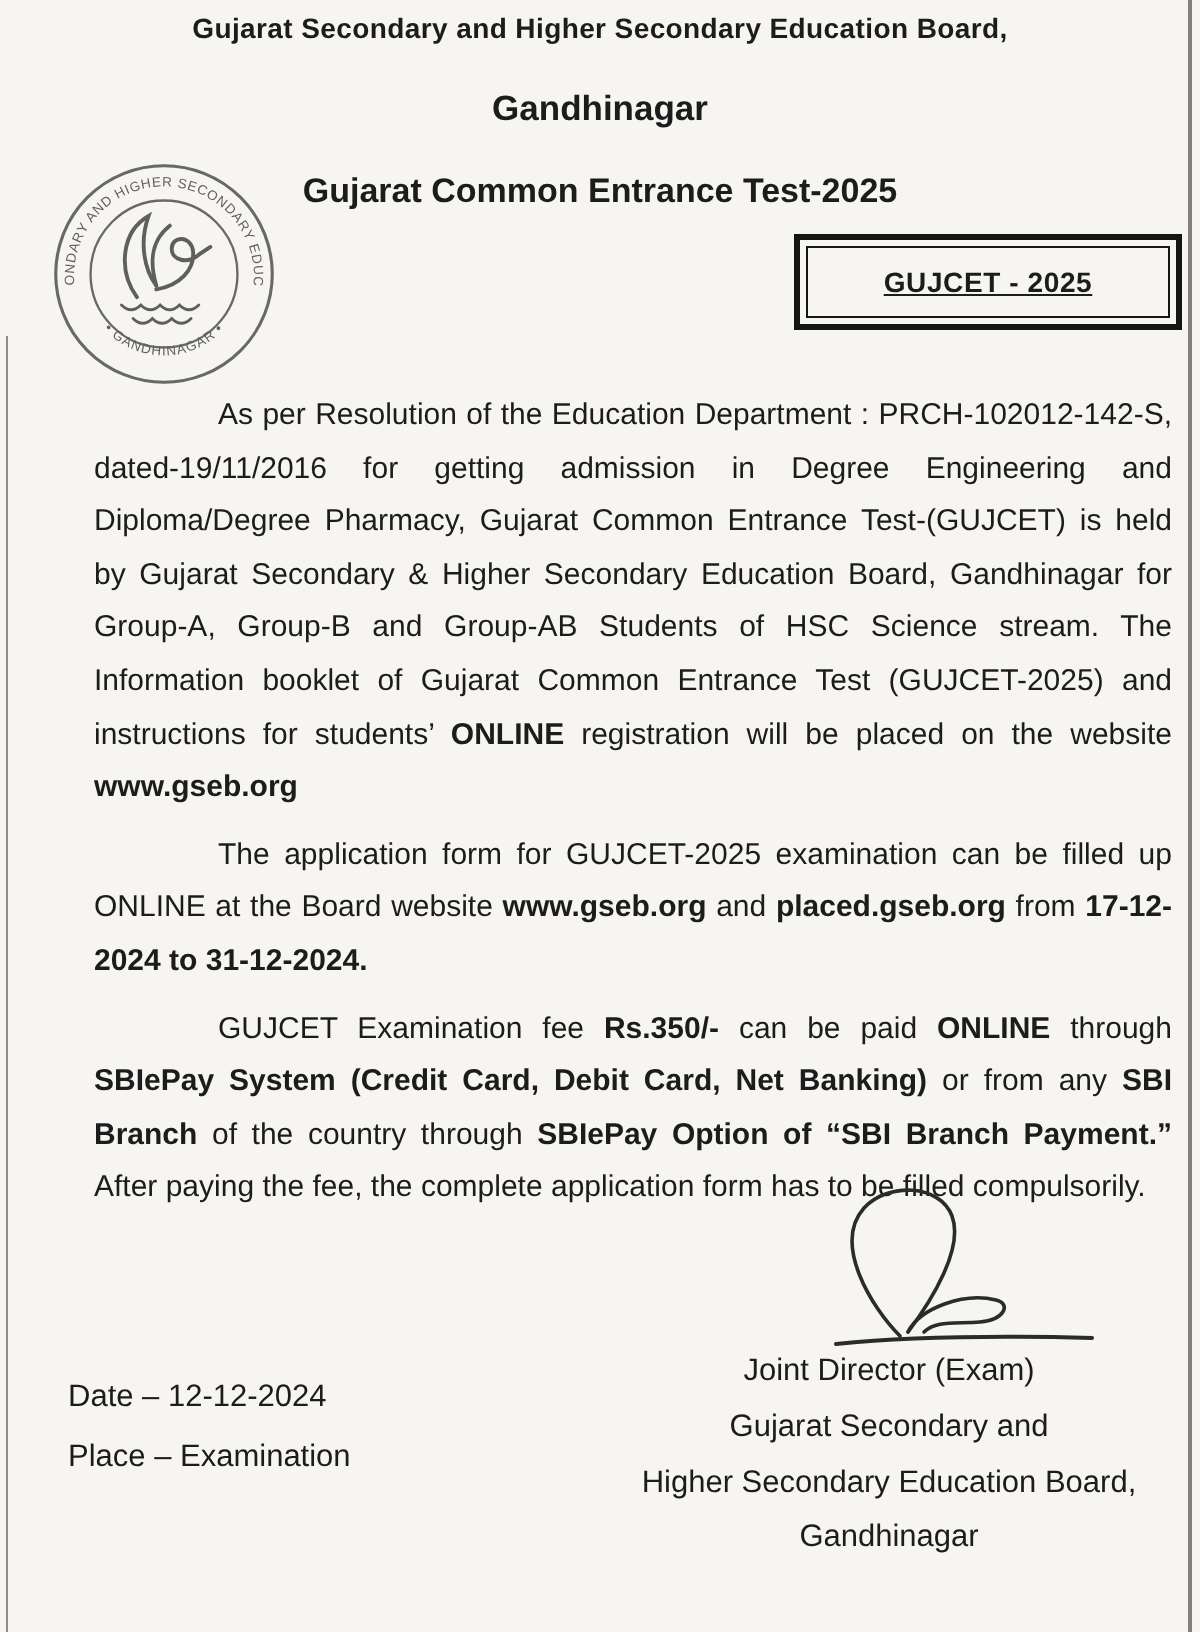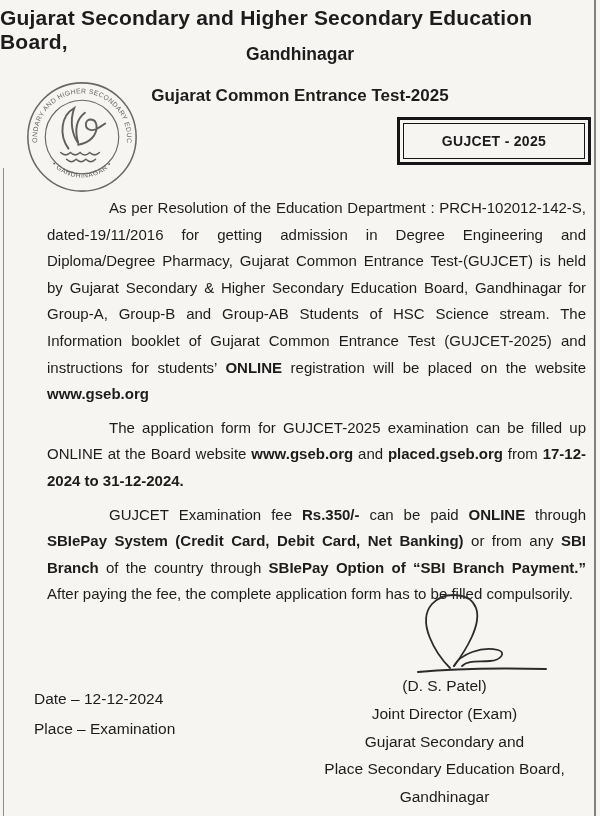--- a/index.html
+++ b/index.html
@@ -12,29 +12,29 @@
   }
   .page{
     position:relative;
     width:600px;height:816px;
     background:#f7f5f2;
   }
   
   .edge-left{position:absolute;left:3px;top:168px;bottom:0;width:1px;background:#8f8d8a;}
   .edge-right{position:absolute;right:4px;top:0;bottom:0;width:2px;background:#83817e;}
 
-  .title-1{position:absolute;top:6px;left:0;right:0;text-align:left;font-size:21px;font-weight:bold;letter-spacing:.2px;}
+  .title-1{position:absolute;top:6px;left:0;right:0;text-align:center;font-size:14px;font-weight:bold;letter-spacing:.2px;}
   .title-2{position:absolute;top:44px;left:0;right:0;text-align:center;font-size:17.5px;font-weight:bold;}
   .subtitle{position:absolute;top:86px;left:0;right:0;text-align:center;font-size:17px;font-weight:bold;}
   .press-note-wrap{position:absolute;top:118px;left:0;right:0;text-align:center;}
   .press-note{display:inline-block;font-size:18px;font-weight:bold;border-bottom:2.5px solid #1c1c1c;padding:0 4px 2px 4px;letter-spacing:.3px;}
 
   .badge-outer{
     position:absolute;top:117px;right:9px;width:182px;height:36px;
-    border:3px solid #151515;padding:3px;background:#f7f5f2;
+    border:3px solid #151515;padding:3px;background:#f7f5f2;text-decoration:underline;
   }
   .badge-inner{
     width:100%;height:100%;border:1.5px solid #151515;box-sizing:border-box;
     display:flex;align-items:center;justify-content:center;
     font-size:14px;font-weight:bold;letter-spacing:.3px;
   }
 
   .seal{position:absolute;left:24px;top:79px;width:116px;height:116px;opacity:.82;}
 
   .body-text{
@@ -104,20 +104,19 @@
       <path d="M20,84 C60,80 110,80 148,81" stroke-width="2"></path>
     </g>
   </svg>
 
   <div class="footer-left">
     <div>Date – 12-12-2024</div>
     <div>Place – Examination</div>
   </div>
 
   <div class="footer-right">
-    <div>(D. S. Patel)</div>
     <div>Joint Director (Exam)</div>
     <div>Gujarat Secondary and</div>
-    <div>Place Secondary Education Board,</div>
+    <div>Higher Secondary Education Board,</div>
     <div>Gandhinagar</div>
   </div>
 
 </div>
 
 </body></html>

